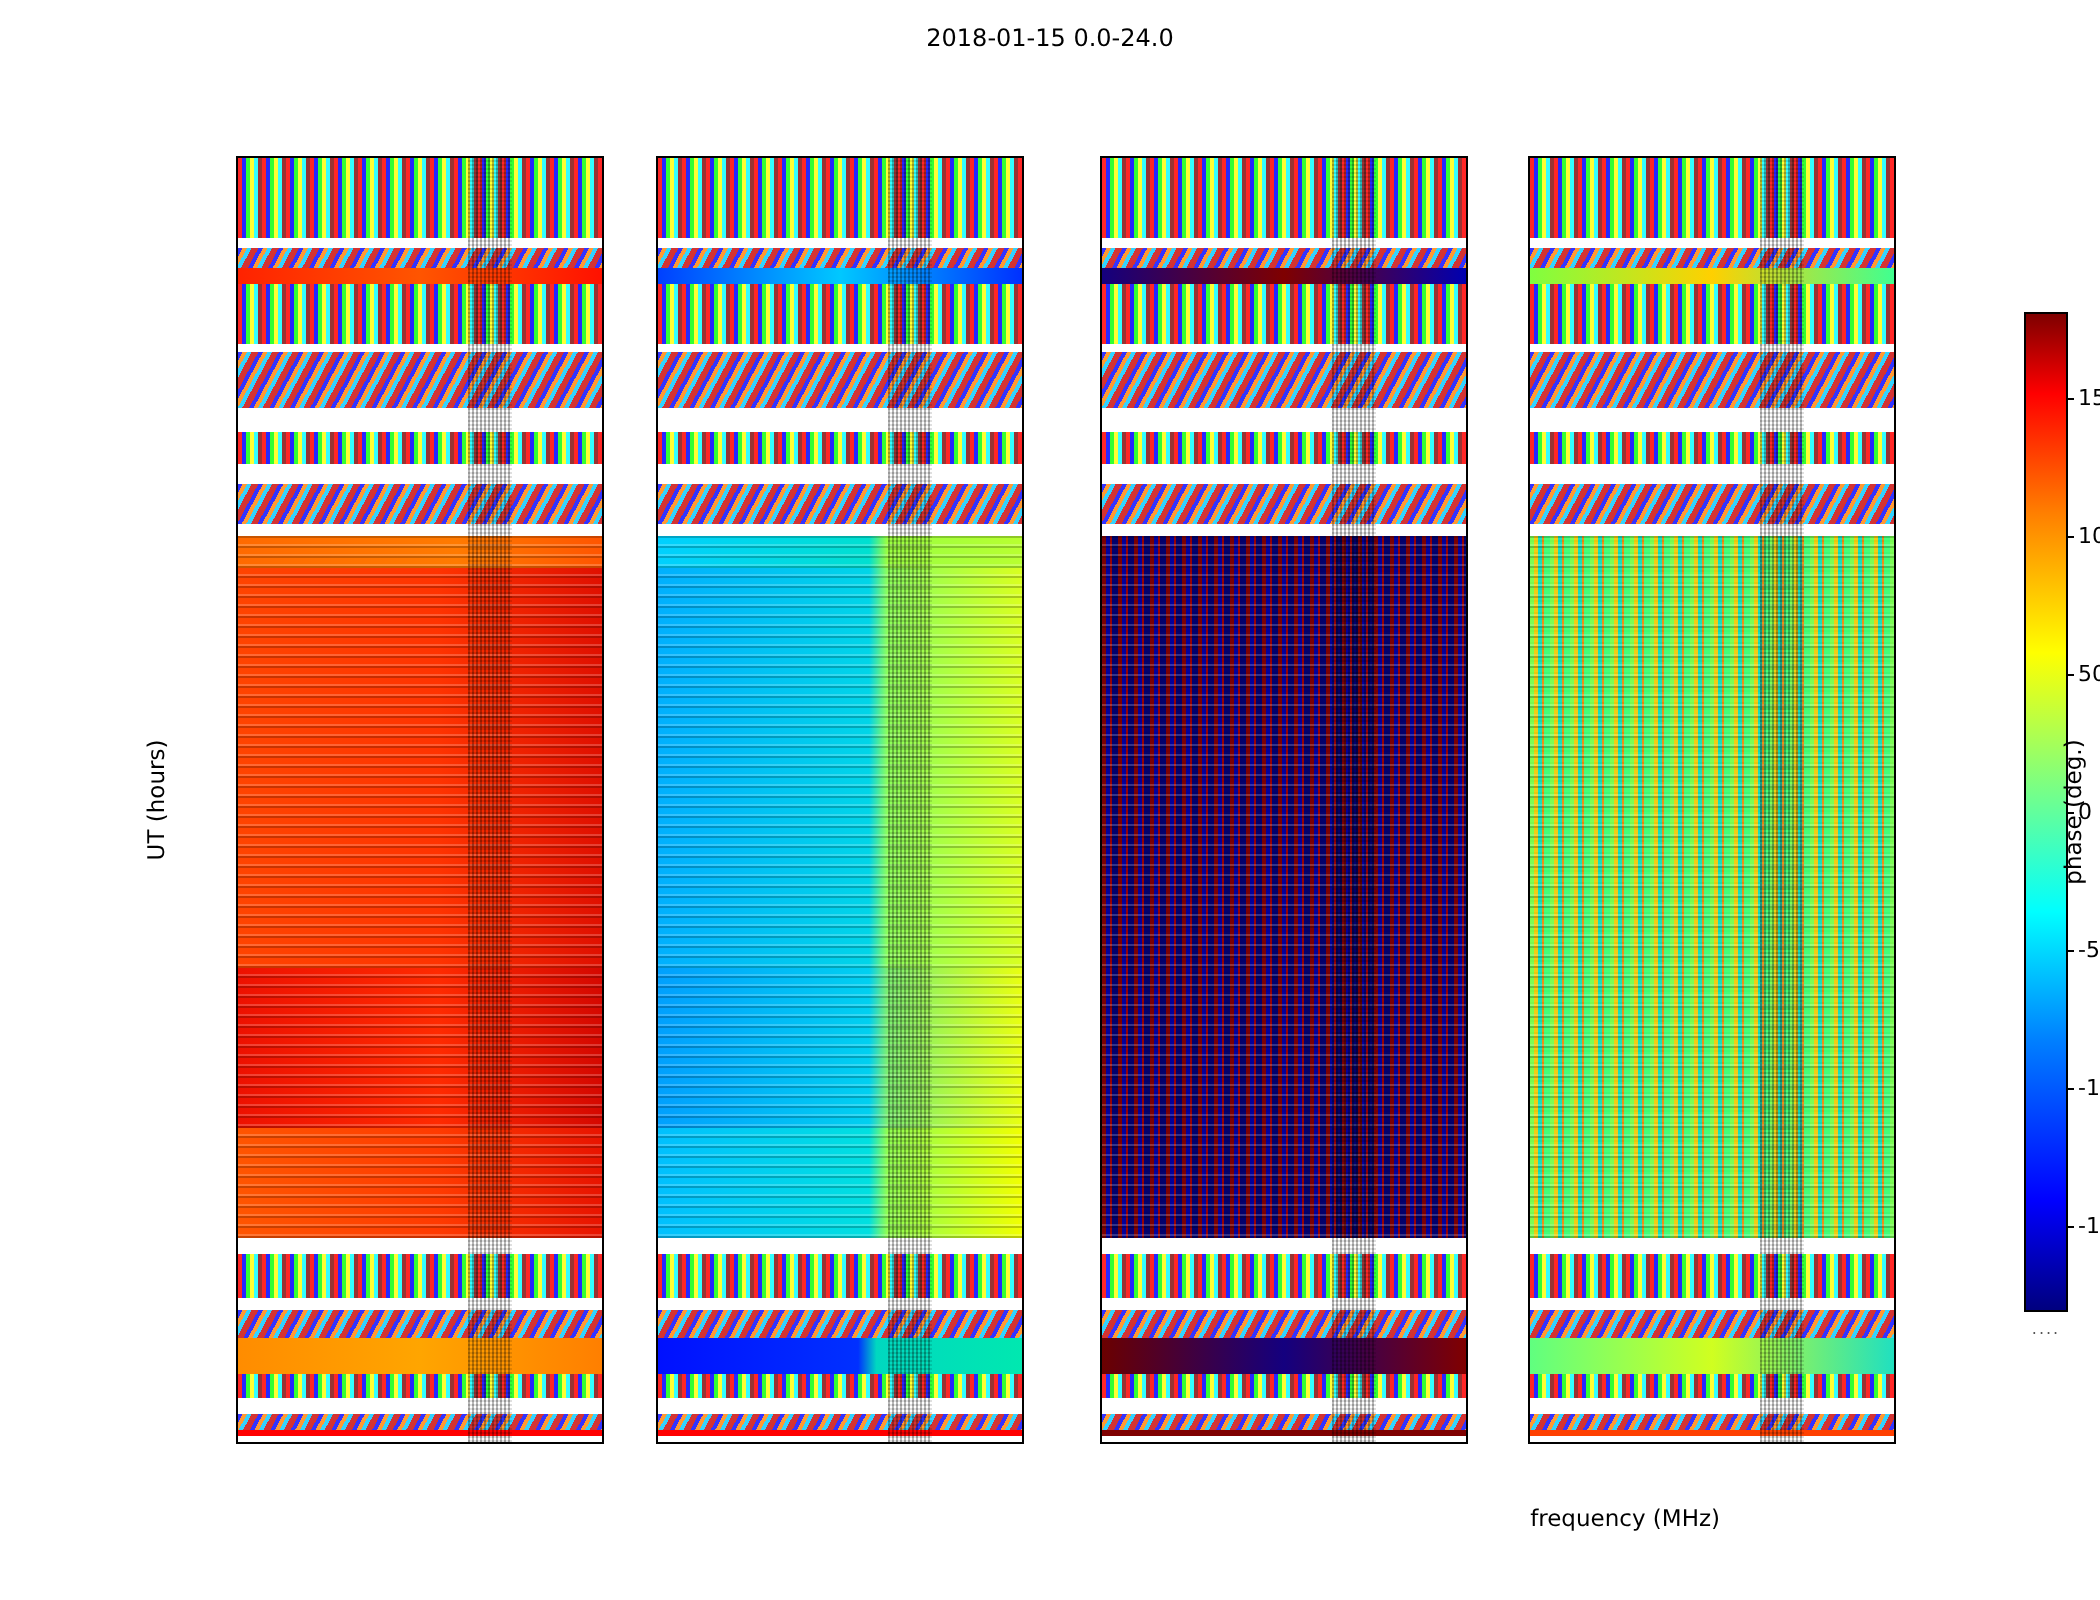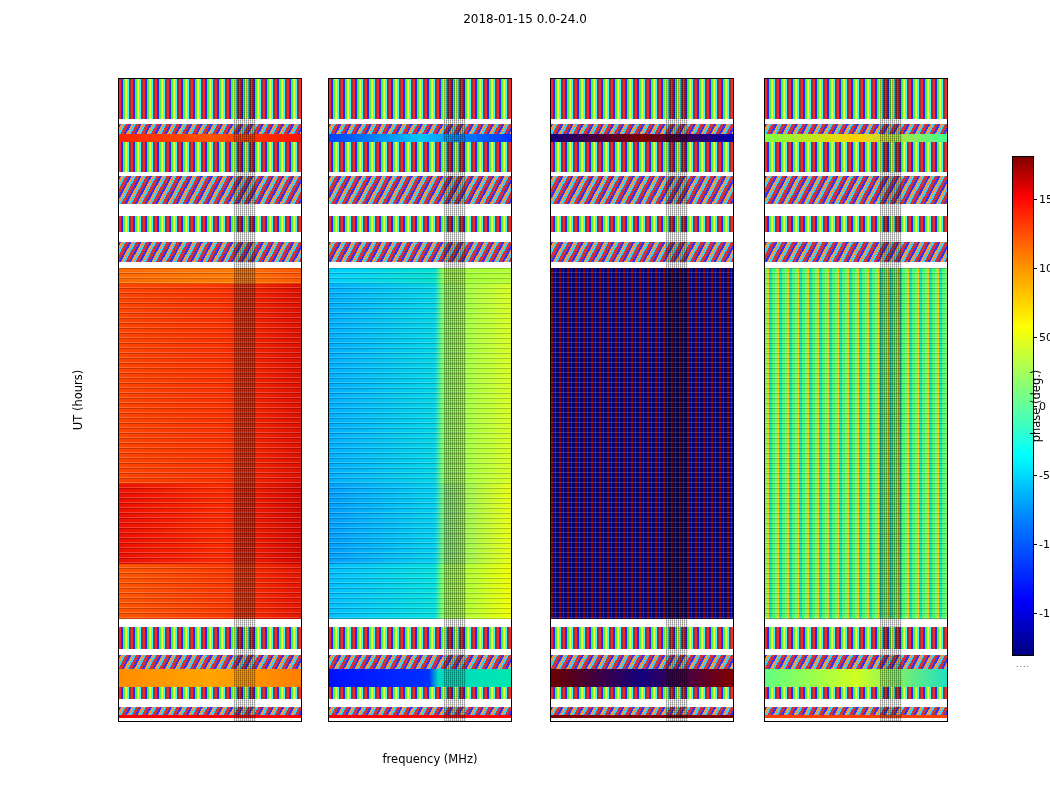--- a/index.html
+++ b/index.html
@@ -53,21 +53,21 @@
     left:78px;
     top:400px;
     transform:translate(-50%,-50%) rotate(-90deg);
     font-size:11.5px;
     white-space:nowrap;
   }
   .xlabel{
     position:absolute;
     top:752px;
     left:0;width:860px;
-    text-align:center;
+    text-align:right;
     font-size:11.5px;
   }
 
   
   #cbar{
     position:absolute;
     left:1012px;
     top:156px;
     width:22px;
     height:500px;

